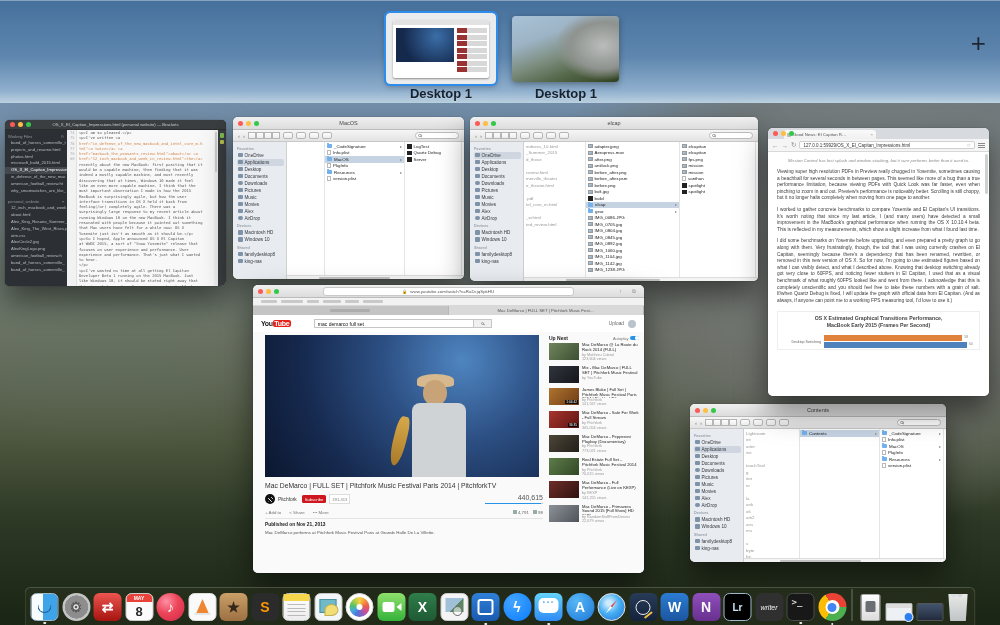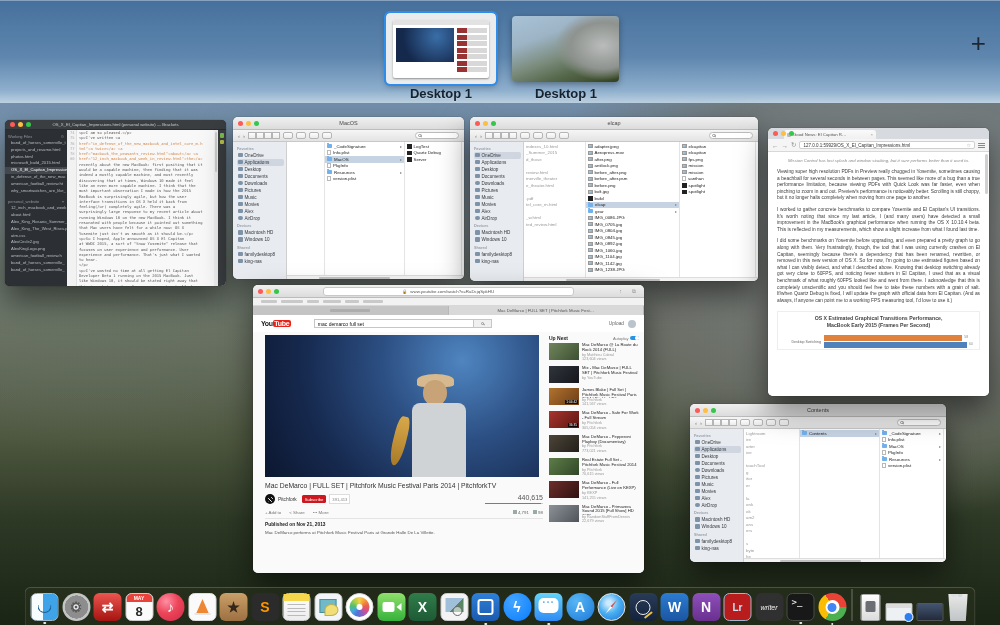--- a/index.html
+++ b/index.html
@@ -217,21 +217,21 @@
   .dk-appstore { background:radial-gradient(circle at 35% 30%,#57b6f5,#1c78d8); border-radius:50%; }
   .dk-safari { background:radial-gradient(circle at 40% 35%,#cfeafd 0 10%,#49b0f3 45%,#1d6fd1 100%); border-radius:50%; border:1.5px solid #e8e8e8; }
   .needle { position:absolute; left:50%; top:50%; width:2.6px; height:18px; transform:translate(-50%,-50%) rotate(40deg); }
   .needle::before { content:""; position:absolute; top:0; left:0; width:0; height:0; border-left:1.3px solid transparent; border-right:1.3px solid transparent; border-bottom:9px solid #e8463c; }
   .needle::after { content:""; position:absolute; bottom:0; left:0; width:0; height:0; border-left:1.3px solid transparent; border-right:1.3px solid transparent; border-top:9px solid #fff; }
   .dk-draw { background:linear-gradient(#283b57,#14233c); }
   .dk-draw::before { content:""; position:absolute; left:6px; top:7px; width:13px; height:13px; border:1.8px solid #eee; border-radius:50%; }
   .dk-draw::after { content:""; position:absolute; right:4px; bottom:5px; width:10px; height:2.4px; background:#f0c040; transform:rotate(-38deg); border-radius:1px; }
   .dk-word { background:linear-gradient(#2b7cd3,#1c55a0); }
   .dk-onenote { background:linear-gradient(#8f4fbb,#68308f); }
-  .dk-lr { background:#b91c1c; border:1.5px solid #9cb8cc; color:#cfe4f4; }
+  .dk-lr { background:#000000; border:1.5px solid #9cb8cc; color:#cfe4f4; }
   .dk-writer { background:#303030; }
   .dk-writer .glyph { font-size:7px; font-style:italic; font-weight:normal; color:#eee; }
   .dk-terminal { background:#181818; border:0.5px solid #4a4a4a; }
   .dk-terminal .glyph { font-size:9px; color:#ddd; justify-content:flex-start; padding:3px 0 0 4px; align-items:flex-start; font-family:"DejaVu Sans Mono",monospace; }
   .dk-chrome { border-radius:50%; background:conic-gradient(from -30deg,#ea4335 0 120deg,#4caf50 120deg 240deg,#fbbc05 240deg 360deg); }
   .dk-chrome::before { content:""; position:absolute; inset:7px; background:#fff; border-radius:50%; }
   .dk-chrome::after { content:""; position:absolute; inset:9.5px; background:#4285f4; border-radius:50%; }
   .dk-divider { width:1px; height:32px; background:rgba(255,255,255,.35); border-radius:0; margin:0 2px; cursor:default; }
   .dk-mindoc { width:20px; height:27px; margin:0 2px; background:linear-gradient(#fefefe,#dcdcdc); border-radius:2px; border:0.5px solid #aaa; }
   .dk-mindoc::before { content:""; position:absolute; inset:6px 4px 8px 4px; background:#6b6f73; border-radius:1.5px; }

